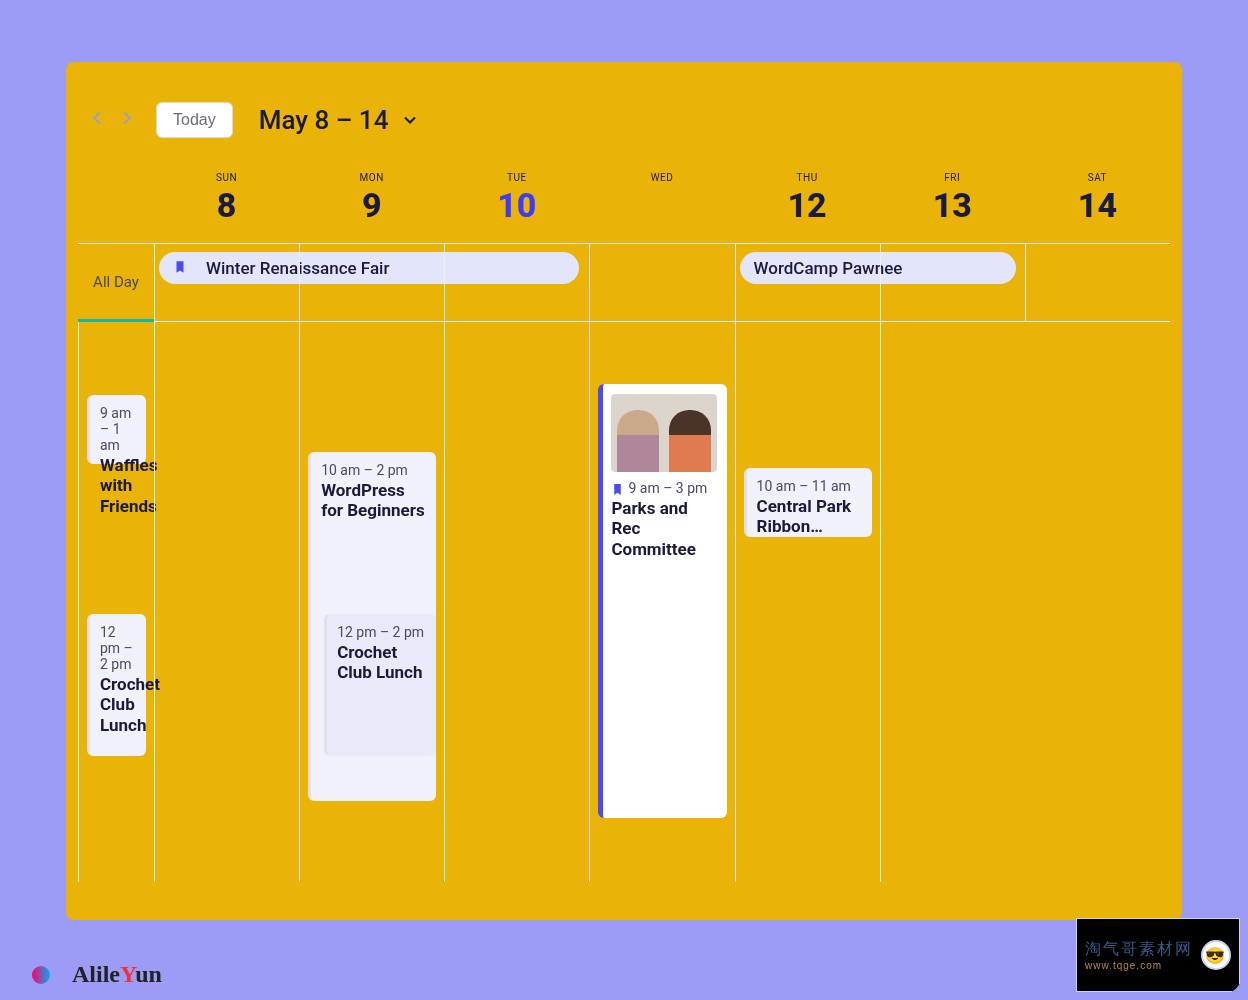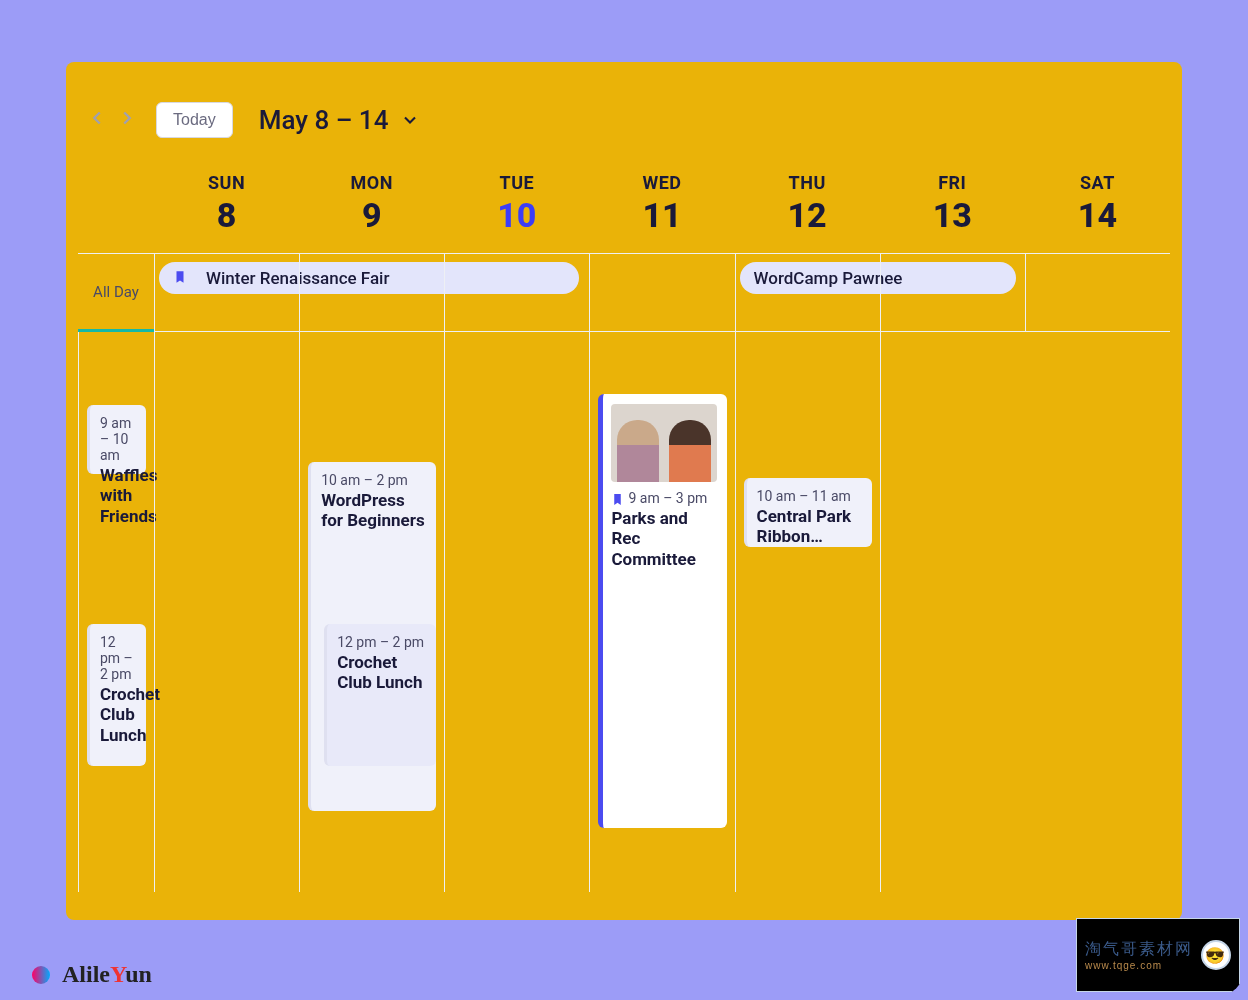--- a/index.html
+++ b/index.html
@@ -55,21 +55,21 @@
 .grid {
   display: grid;
   grid-template-columns: 76px repeat(7, 1fr);
 }
 .header-cell {
   text-align: center;
   padding: 10px 0 18px 0;
   border-bottom: 1px solid #eef0f4;
 }
 .header-cell.gutter { border-bottom: 1px solid #eef0f4; }
-.dow { font-size: 18px; letter-spacing: 0.5px; color: #1a1a3a; font-weight: 700; }
+.dow { font-size: 10px; letter-spacing: 0.5px; color: #1a1a3a; font-weight: 400; }
 .dnum { font-size: 34px; font-weight: 800; color: #1a1a3a; margin-top: 2px; }
 .dnum.today { color: #3d3df7; }
 .allday-label {
   font-size: 15px; color: #4a4a66; display: flex; align-items: center;
   justify-content: center; height: 78px; border-bottom: 3px solid #14b8a6;
 }
 .allday-cell { border-left: 1px solid #eef0f4; border-bottom: 1px solid #eef0f4; height: 78px; position: relative; }
 .allday-event {
   position: absolute; top: 8px; left: 4px; height: 32px;
   background: #e3e5fb; border-radius: 18px;
@@ -107,21 +107,21 @@
   border-radius: 4px; margin-bottom: 8px;
   display:flex; align-items:flex-end; justify-content:space-around;
 }
 .person { width:42px; height:62px; border-radius:20px 20px 0 0; }
 .p1 { background: linear-gradient(#caa98a 40%, #b0879a 40%); }
 .p2 { background: linear-gradient(#4a342a 40%, #e07a4f 40%); }
 .bm-inline svg { width:13px; height:13px; color:#4b4bf0; vertical-align:middle; margin-right:4px; }
 .watermark1 {
   position: absolute; left: 32px; bottom: 12px;
   font-family: Georgia, serif; font-weight: bold; font-size: 24px; color: #222;
-  display:flex; align-items:center; gap:12px;
+  display:flex; align-items:center; gap:22px;
 }
 .watermark1 .dot{ width:18px;height:18px;border-radius:50%;background:linear-gradient(90deg,#f06,#0af); }
 .watermark1 .y{ color:#e33; }
 .watermark2 {
   position:absolute; right:8px; bottom:8px; background:#000000; border:1px solid #c6d6e8;
   padding:20px 8px; font-size:16px; color:#3a5a8a; font-family: "Microsoft YaHei", sans-serif;
   display:flex; align-items:center; gap:8px; letter-spacing:2px;justify-content:flex-end;
 }
 .watermark2 .sub{ font-size:10px; color:#b98a4c; letter-spacing:1px; display:block; }
 .watermark2 .face{ width:30px;height:30px;border-radius:50%;background:#fff;border:2px solid #c6d6e8;display:flex;align-items:center;justify-content:center;font-size:16px; }
@@ -161,21 +161,20 @@
     <div class="header-cell">
         <div class="dow">MON</div>
         <div class="dnum">9</div>
       </div>
     <div class="header-cell">
         <div class="dow">TUE</div>
         <div class="dnum today">10</div>
       </div>
     <div class="header-cell">
         <div class="dow">WED</div>
-        <div class="dnum">11</div>
       </div>
     <div class="header-cell">
         <div class="dow">THU</div>
         <div class="dnum">12</div>
       </div>
     <div class="header-cell">
         <div class="dow">FRI</div>
         <div class="dnum">13</div>
       </div>
     <div class="header-cell">
@@ -202,21 +201,21 @@
           <span>WordCamp Pawnee</span>
         </div>
       </div>
     <div class="allday-cell"></div>
     <div class="allday-cell"></div>
   </div>
 
   <div class="body-area">
     <div class="day-col" id="dc0">
         <div class="event" style="top: 73px; height: 69px;">
-          <div class="time">9 am – 10 am</div>
+          <div class="time">9 am – 1 am</div>
           <div class="title">Waffles with Friends</div>
         </div>
         <div class="event" style="top: 292px; height: 142px;">
           <div class="time">12 pm – 2 pm</div>
           <div class="title">Crochet Club Lunch</div>
         </div>
       </div>
     <div class="day-col" id="dc1"></div>
     <div class="day-col" id="dc2">
         <div class="event" style="top: 130px; height: 349px;">

